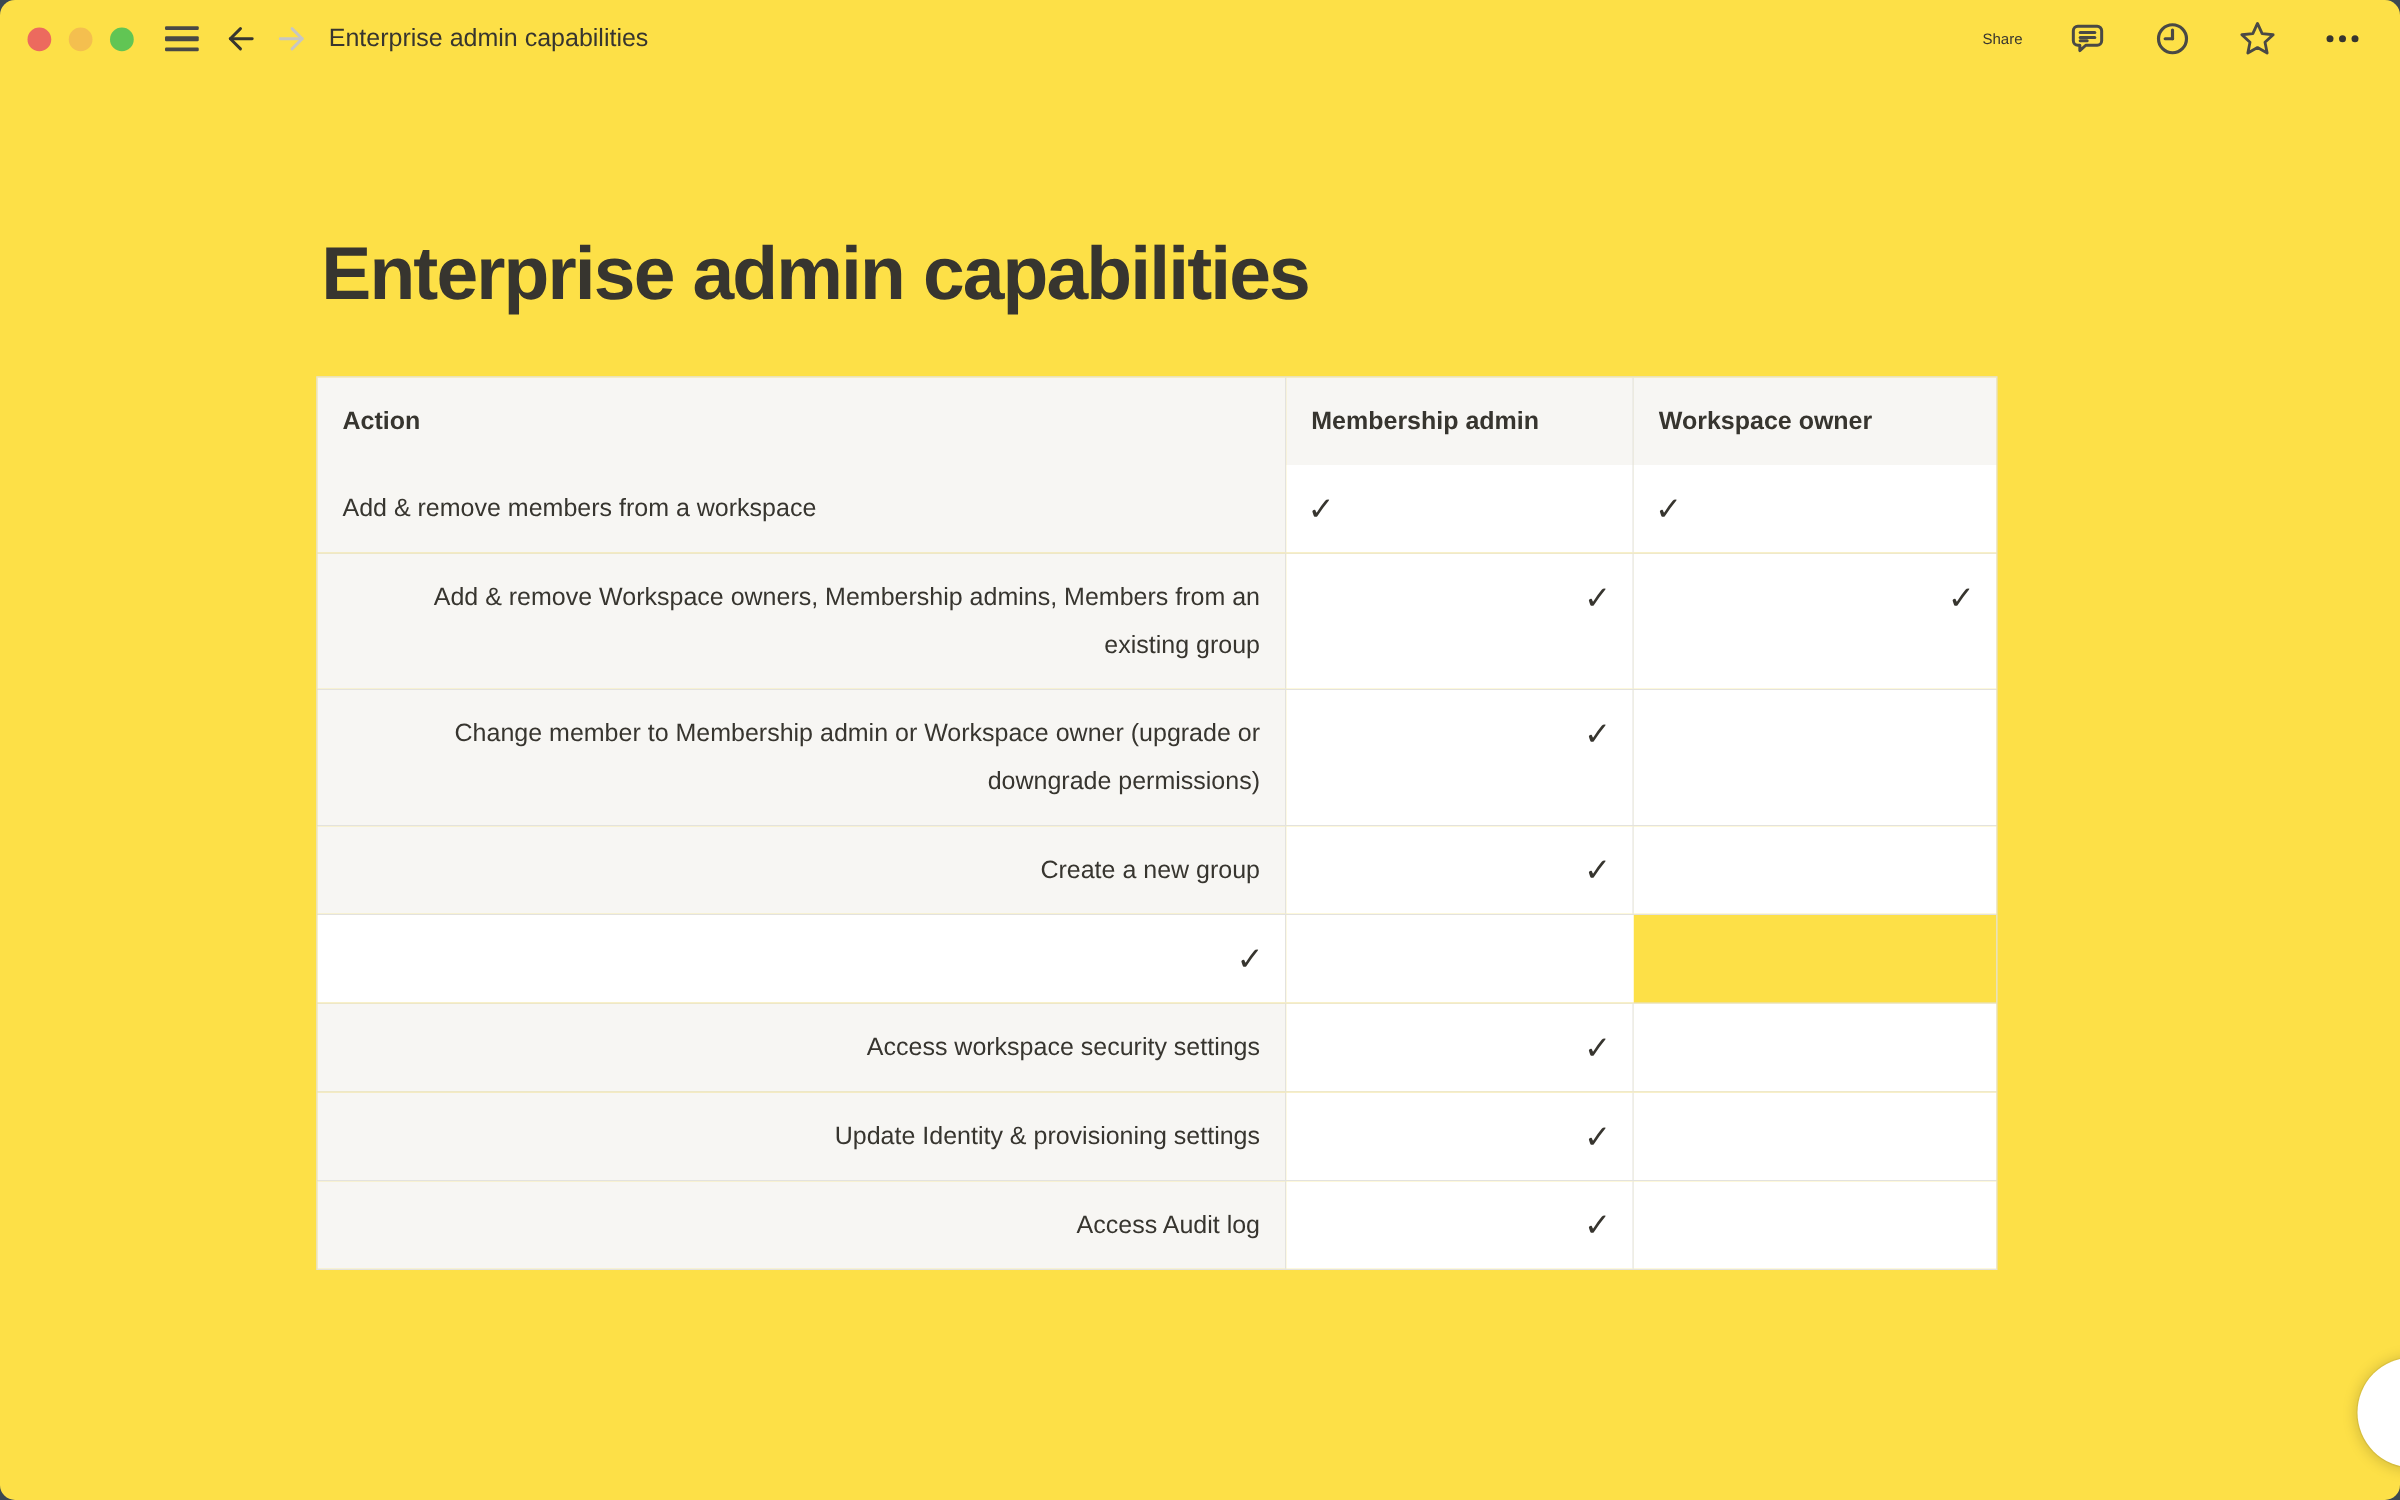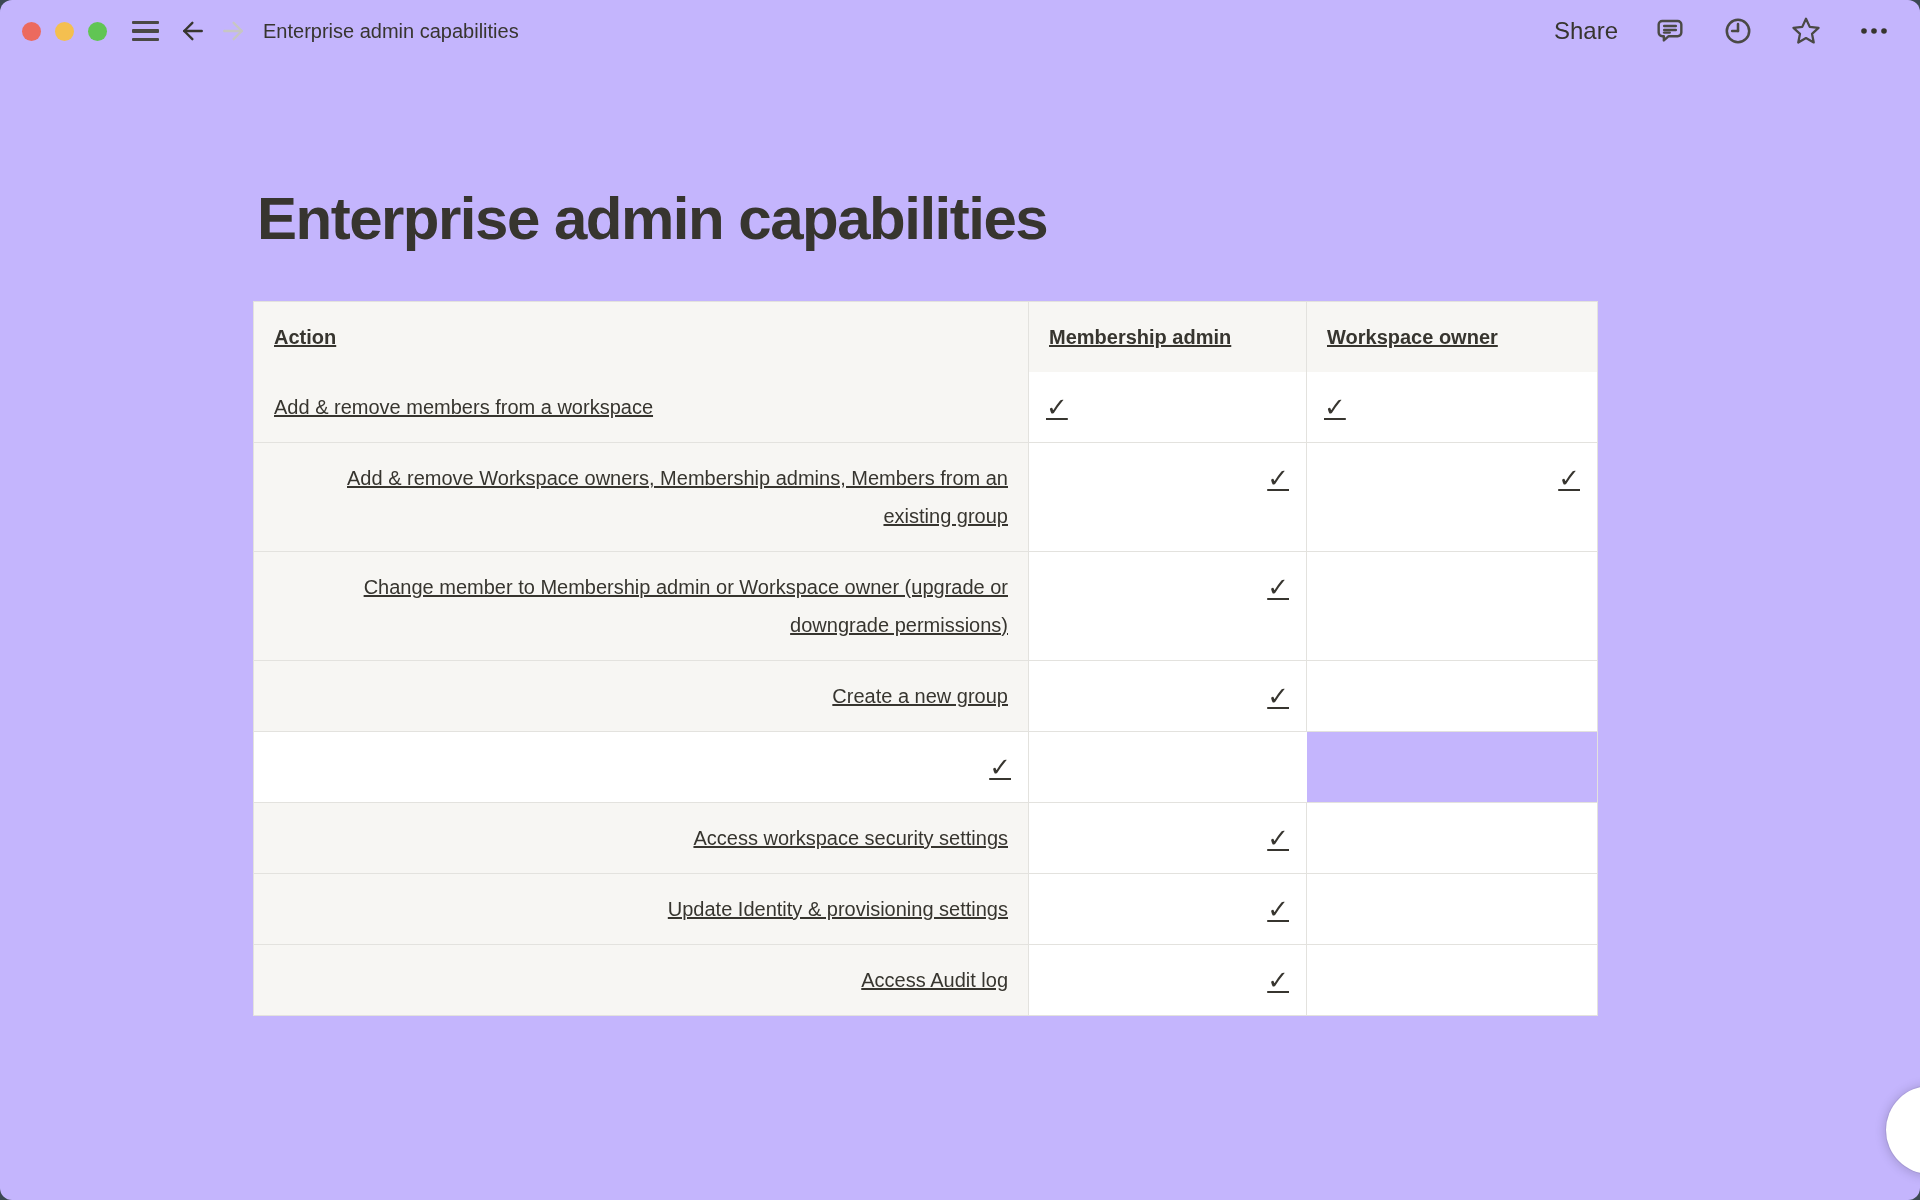--- a/index.html
+++ b/index.html
@@ -13,21 +13,21 @@
   *{box-sizing:border-box;margin:0;padding:0;}
   html,body{width:1920px;height:1200px;}
   body{
     background:var(--backdrop);
     font-family:"Liberation Sans","DejaVu Sans",sans-serif;
     color:var(--text);
   }
   .window{
     position:relative;
     width:1920px;height:1200px;
-    background:#c4b5fd;
+    background:#fde047;
     border-radius:12px;
     overflow:hidden;
   }
   
   .titlebar{
     height:62px;
     display:flex;
     align-items:center;
     padding:0 30px 0 22px;
   }
@@ -50,21 +50,21 @@
     font-size:20px;
     color:var(--text);
     white-space:nowrap;
   }
   .tb-right{
     margin-left:auto;
     display:flex;
     align-items:center;
     gap:36px;
   }
-  .share{font-size:24px;color:var(--text);cursor:default;}
+  .share{font-size:12px;color:var(--text);cursor:default;}
   svg{display:block;}
   
   .content{
     padding:0 0 0 253px;
   }
   .page-title{
     margin:122px 0 48px 4px;
     font-size:60px;
     font-weight:700;
     letter-spacing:-1.5px;
@@ -77,21 +77,20 @@
   }
   .trow{
     display:grid;
     grid-template-columns:775px 278px 290px;
   }
   .trow + .trow{border-top:1px solid var(--border);text-align:right;}
   .cell{
     padding:16px 20px;
     line-height:38px;
     border-right:1px solid var(--border);
-    text-decoration:underline;
   }
   .cell:last-child{border-right:none;}
   .thead .cell{
     background:var(--beige);
     font-weight:700;
   }
   .action-cell{background:var(--beige);}
   .check-cell{
     background:#fff;
     padding:16px 17px;

